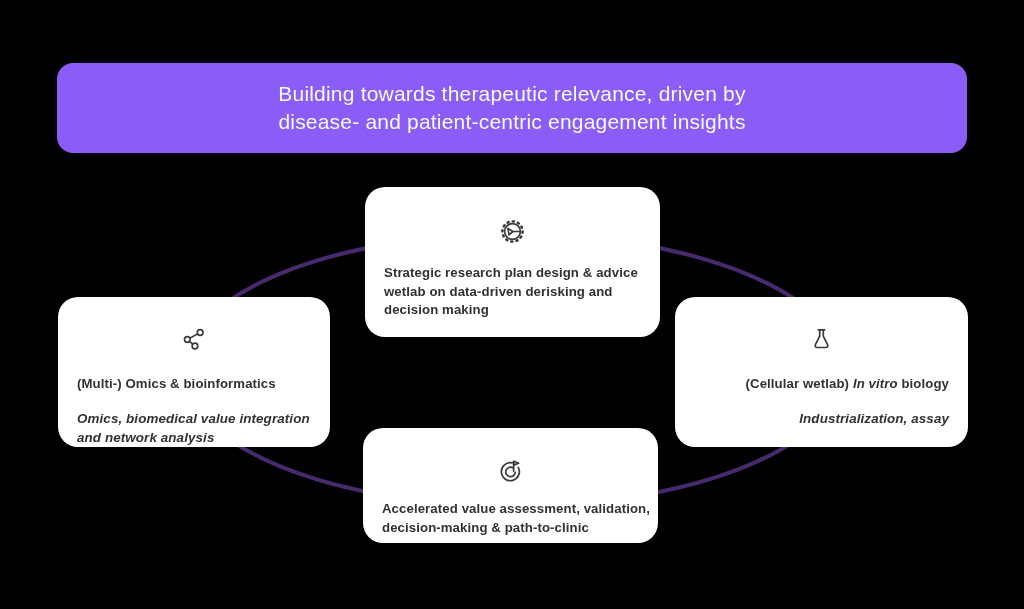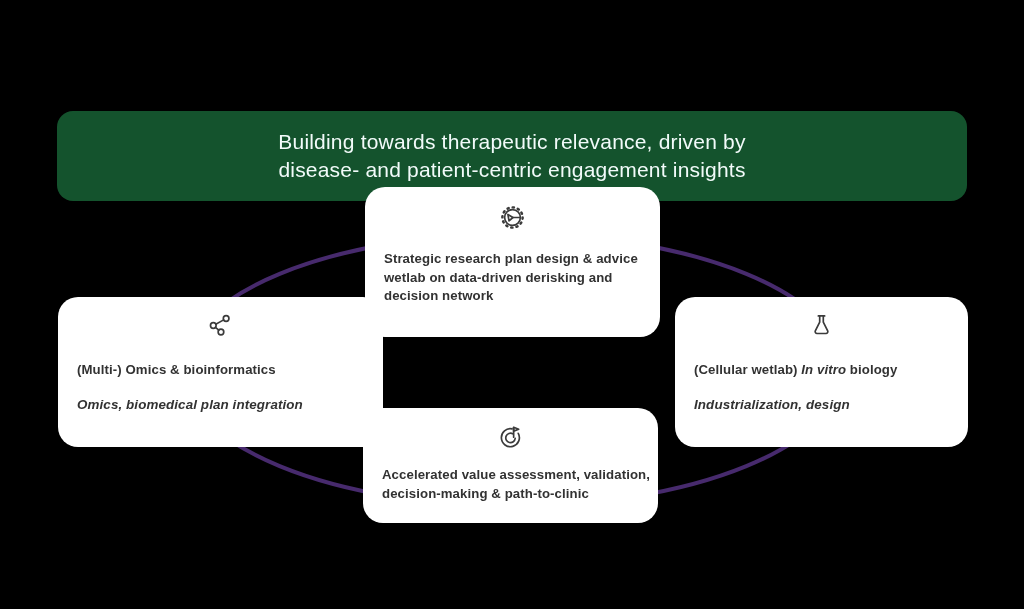--- a/index.html
+++ b/index.html
@@ -9,28 +9,27 @@
     width: 1024px;
     height: 609px;
     background: #000;
     overflow: hidden;
     font-family: "Liberation Sans", sans-serif;
   }
   .banner {
     position: absolute;
     left: 57px; top: 63px;
     width: 910px; height: 90px;
-    background: #14532d;
+    background: #8b5cf6;
     border-radius: 16px;
     display: flex;
     flex-direction: column;
     justify-content: center;
     align-items: center;
     text-align: center;
-    margin-top: 48px;
   }
   .banner-line {
     color: #f2fbfa;
     font-size: 21px;
     line-height: 28px;
     font-weight: 500;
     letter-spacing: 0.2px;
   }
   .ellipse-layer {
     position: absolute;
@@ -39,26 +38,26 @@
     z-index: 1;
   }
   .card {
     position: absolute;
     background: #fff;
     border-radius: 20px;
     z-index: 2;
     display: flex;
     flex-direction: column;
     align-items: flex-start;
-    padding: 0 19px;
+    padding: 14px 19px;
   }
   .card-top    { left: 365px; top: 187px; width: 295px; height: 150px; }
-  .card-left   { left:  58px; top: 297px; width: 325px; height: 150px; }
-  .card-right  { left: 675px; top: 297px; width: 293px; height: 150px; }
-  .card-bottom { left: 363px; top: 408px; width: 295px; height: 115px; }
+  .card-left   { left:  58px; top: 297px; width: 272px; height: 150px; }
+  .card-right  { left: 675px; top: 297px; width: 293px; height: 150px; align-items: flex-end; }
+  .card-bottom { left: 363px; top: 428px; width: 295px; height: 115px; }
   .icon-wrap {
     width: 100%;
     display: flex;
     justify-content: center;
     margin-top: 15px;
     color: #3b3b3b;
   }
   .card-top .icon-wrap { margin-top: 17px; }
   .icon-wrap svg { width: 27px; height: 27px; }
   .body-lines { margin-top: 20px; }
@@ -104,50 +103,51 @@
       <svg viewBox="0 0 24 24" fill="none" stroke="currentColor" stroke-width="1.5" stroke-linecap="round" stroke-linejoin="round">
         <circle cx="12" cy="12" r="7"></circle>
         <circle cx="12" cy="12" r="9" stroke-width="2.2" stroke-dasharray="1.1 3.6"></circle>
         <path d="M12.4 12 L7.9 9.3 L8.9 15 Z"></path>
         <path d="M12.4 12 H18.4"></path>
       </svg>
     </div>
     <div class="body-lines">
       <div class="bold-line">Strategic research plan design &amp; advice</div>
       <div class="bold-line">wetlab on data-driven derisking and</div>
-      <div class="bold-line">decision network</div>
+      <div class="bold-line">decision making</div>
     </div>
   </div>
 
   <div class="card card-left">
     <div class="icon-wrap">
       <svg viewBox="0 0 24 24" fill="none" stroke="currentColor" stroke-width="1.5" stroke-linecap="round" stroke-linejoin="round">
         <circle cx="17" cy="5.8" r="2.5"></circle>
         <circle cx="5.6" cy="12" r="2.5"></circle>
         <circle cx="12.4" cy="17.8" r="2.5"></circle>
         <path d="M7.8 10.8 L14.8 7"></path>
         <path d="M7.5 13.6 L10.5 16.2"></path>
       </svg>
     </div>
     <div class="bold-line card-title">(Multi-) Omics &amp; bioinformatics</div>
     <div class="subtitle">
-      <div class="italic-line">Omics, biomedical plan integration</div>
+      <div class="italic-line">Omics, biomedical value integration</div>
+      <div class="italic-line">and network analysis</div>
     </div>
   </div>
 
   <div class="card card-right">
     <div class="icon-wrap">
       <svg viewBox="0 0 24 24" fill="none" stroke="currentColor" stroke-width="1.5" stroke-linecap="round" stroke-linejoin="round">
         <path d="M9.2 3.5 H14.8"></path>
         <path d="M10.4 3.5 V8.9 L6.5 16.7 A1.7 1.7 0 0 0 8 19.1 H16 A1.7 1.7 0 0 0 17.5 16.7 L13.6 8.9 V3.5"></path>
       </svg>
     </div>
     <div class="bold-line card-title"><span>(Cellular wetlab) </span><span class="title-italic">In vitro</span><span> biology</span></div>
     <div class="subtitle">
-      <div class="italic-line">Industrialization, design</div>
+      <div class="italic-line">Industrialization, assay</div>
     </div>
   </div>
 
   <div class="card card-bottom">
     <div class="icon-wrap">
       <svg viewBox="0 0 24 24" fill="none" stroke="currentColor" stroke-width="1.5" stroke-linecap="round" stroke-linejoin="round">
         <path d="M13.4 5.2 A8 8 0 1 0 18.9 9.2"></path>
         <path d="M14.1 9.6 A4.2 4.2 0 1 0 16.2 13.6"></path>
         <path d="M14.8 4 V12.6"></path>
         <path d="M14.8 3.8 L19.3 5.5 L14.8 7.2 Z"></path>

